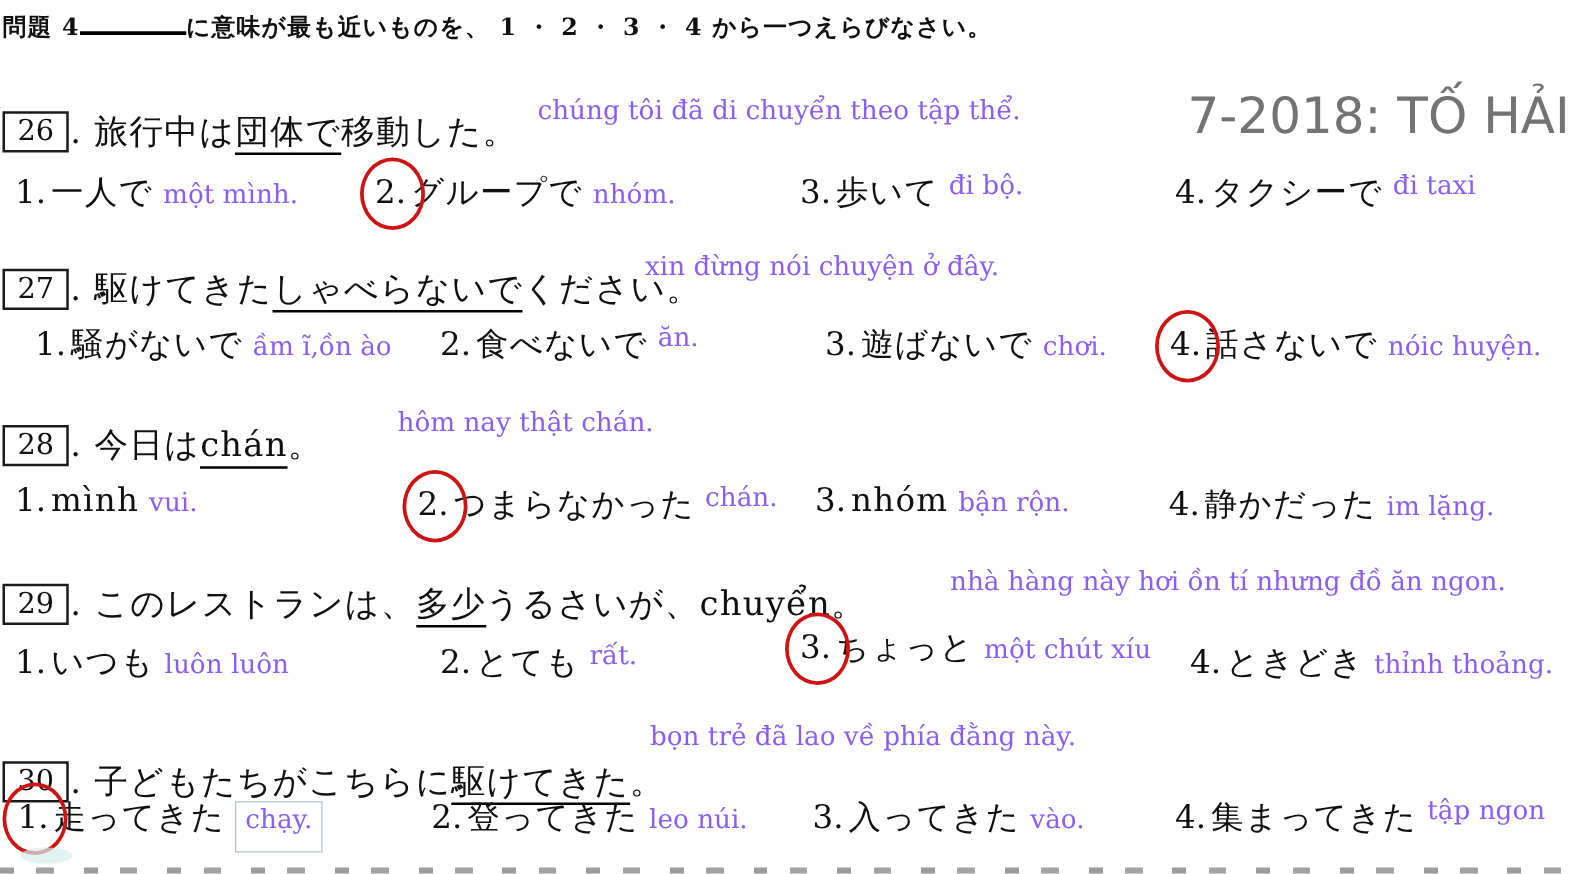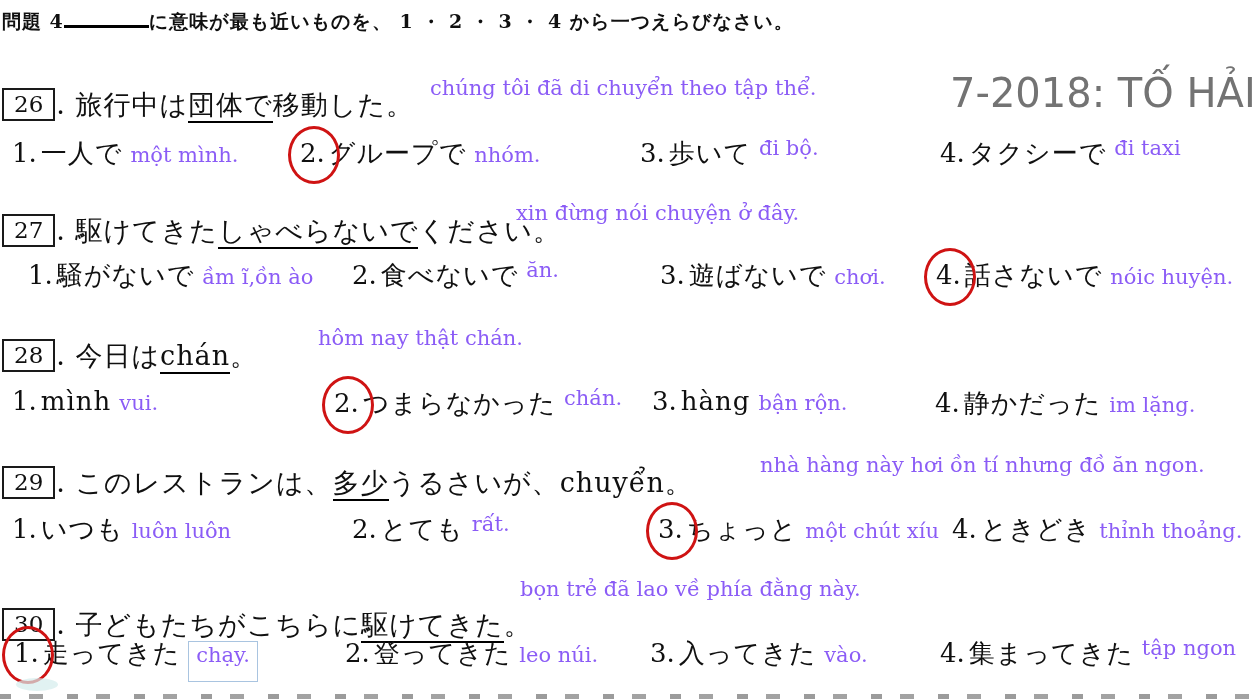--- a/index.html
+++ b/index.html
@@ -76,29 +76,29 @@
 <div class="opt" style="left:28px;top:258px;"><span class="onum">1.</span><span>騒がないで</span><span class="vi">ầm ĩ,ồn ào</span></div>
 <div class="opt" style="left:352px;top:258px;"><span class="onum">2.</span><span>食べないで</span><span class="vi hi">ăn.</span></div>
 <div class="opt" style="left:660px;top:258px;"><span class="onum">3.</span><span>遊ばないで</span><span class="vi">chơi.</span></div>
 <div class="opt" style="left:936px;top:258px;"><span class="circle"></span><span class="onum">4.</span><span>話さないで</span><span class="vi">nóic huyện.</span></div>
 
 <div class="stem" style="left:2px;top:321px;"><span class="qbox">28</span><span>.</span> <span>今日は</span><span class="u">chán</span><span>。</span></div>
 <div class="trans vi" style="left:318px;top:326px;">hôm nay thật chán.</div>
 
 <div class="opt" style="left:12px;top:386px;"><span class="onum">1.</span><span>mình</span><span class="vi">vui.</span></div>
 <div class="opt" style="left:334px;top:386px;"><span class="circle"></span><span class="onum">2.</span><span>つまらなかった</span><span class="vi hi">chán.</span></div>
-<div class="opt" style="left:652px;top:386px;"><span class="onum">3.</span><span>hàng</span><span class="vi">bận rộn.</span></div>
+<div class="opt" style="left:652px;top:386px;"><span class="onum">3.</span><span>nhóm</span><span class="vi">bận rộn.</span></div>
 <div class="opt" style="left:935px;top:386px;"><span class="onum">4.</span><span>静かだった</span><span class="vi">im lặng.</span></div>
 
 <div class="stem" style="left:2px;top:448px;"><span class="qbox">29</span><span>.</span> <span>このレストランは、</span><span class="u">多少</span><span>うるさいが、chuyển。</span></div>
 <div class="trans vi" style="left:760px;top:453px;">nhà hàng này hơi ồn tí nhưng đồ ăn ngon.</div>
 
 <div class="opt" style="left:12px;top:512px;"><span class="onum">1.</span><span>いつも</span><span class="vi">luôn luôn</span></div>
 <div class="opt" style="left:352px;top:512px;"><span class="onum">2.</span><span>とても</span><span class="vi hi">rất.</span></div>
-<div class="opt" style="left:640px;top:512px;margin-left:18px;"><span class="circle"></span><span class="onum">3.</span><span>ちょっと</span><span class="vi">một chút xíu</span></div>
+<div class="opt" style="left:640px;top:500px;"><span class="circle"></span><span class="onum">3.</span><span>ちょっと</span><span class="vi">một chút xíu</span></div>
 <div class="opt" style="left:952px;top:512px;"><span class="onum">4.</span><span>ときどき</span><span class="vi">thỉnh thoảng.</span></div>
 
 <div class="stem" style="left:2px;top:590px;"><span class="qbox">30</span><span>.</span> <span>子どもたちがこちらに</span><span class="u">駆けてきた</span><span>。</span></div>
 <div class="trans vi" style="left:520px;top:577px;">bọn trẻ đã lao về phía đằng này.</div>
 
 <div class="opt" style="left:14px;top:636px;"><span class="circle"></span><span class="onum">1.</span><span>走ってきた</span><span class="vi vbox">chạy.</span></div>
 <div class="opt" style="left:345px;top:636px;"><span class="onum">2.</span><span>登ってきた</span><span class="vi">leo núi.</span></div>
 <div class="opt" style="left:650px;top:636px;"><span class="onum">3.</span><span>入ってきた</span><span class="vi">vào.</span></div>
 <div class="opt" style="left:940px;top:636px;"><span class="onum">4.</span><span>集まってきた</span><span class="vi hi">tập ngon</span></div>
 

